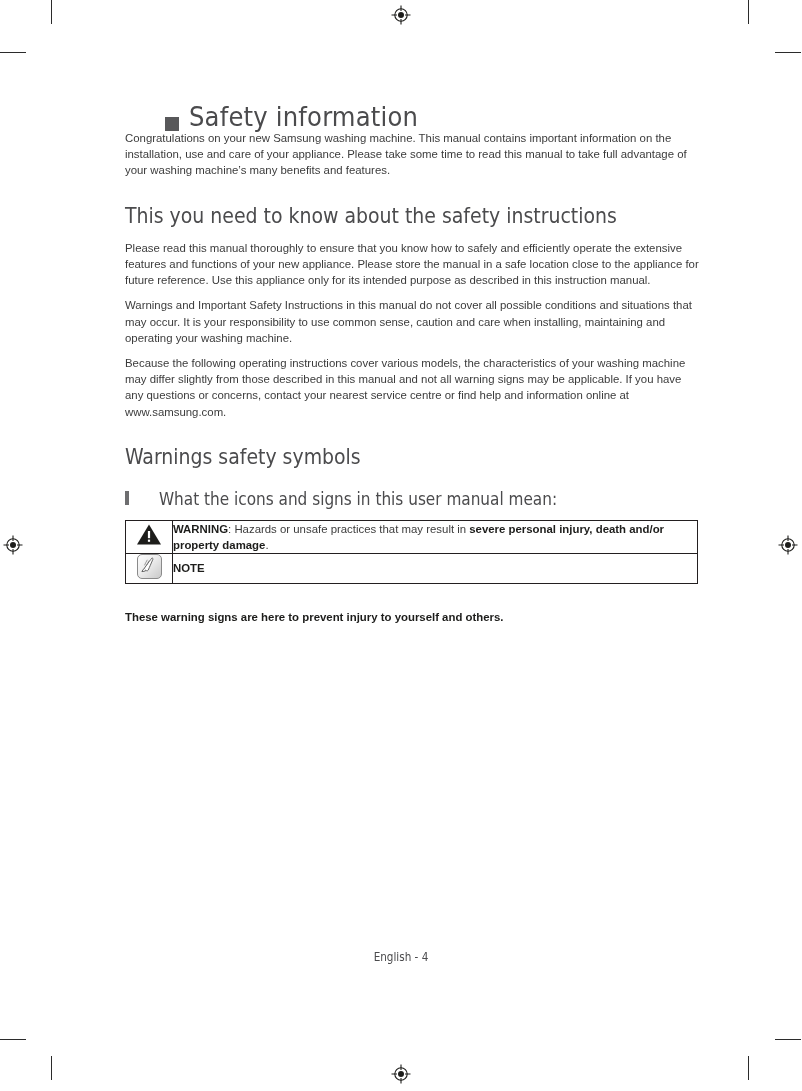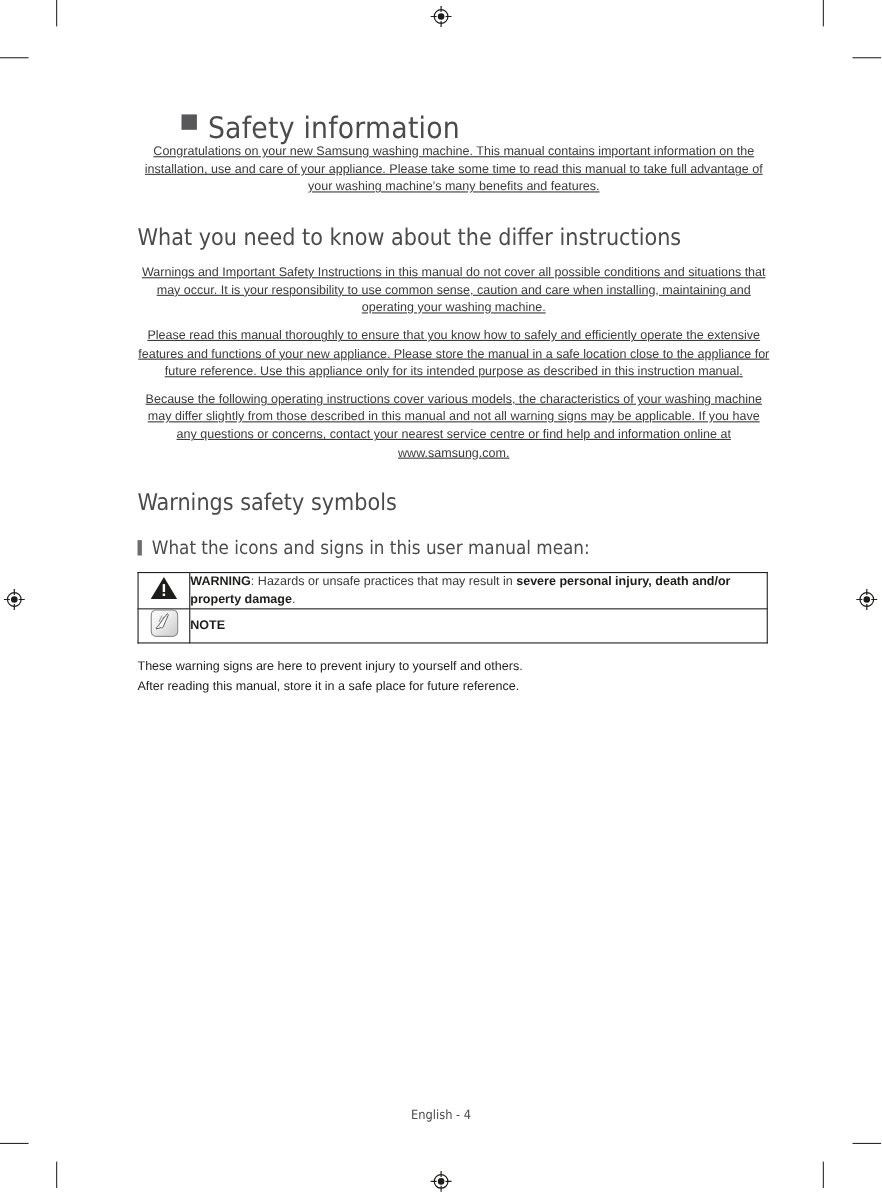--- a/index.html
+++ b/index.html
@@ -49,21 +49,21 @@
   
   .page {
     position: absolute;
     left: 125px;
     top: 0;
     width: 575px;
   }
 
   .h1-row {
     display: flex;
-    align-items: flex-start;
+    align-items: flex-end;
     margin-top: 103px;
     padding-left: 40px;
   }
   .h1-bullet {
     width: 14px;
     height: 14px;
     background: #58585a;
     margin-right: 10px;
     flex: 0 0 auto;
     position: relative;
@@ -77,40 +77,40 @@
     color: #4b4b4d;
     line-height: 1;
     white-space: nowrap;
   }
 
   p.body {
     font-size: 11.4px;
     line-height: 16.2px;
     color: #3b3b3b;
     margin: 0 0 9px 0;
-    text-align: center;
-    text-decoration: underline;
+    text-align: left;
   }
   .lead { margin-top: 14px; }
 
   .h2 {
     font-family: "DejaVu Sans Condensed", "Liberation Sans Narrow", "Liberation Sans", sans-serif;
     font-size: 21px;
     font-weight: 400;
     color: #4b4b4d;
     margin: 26px 0 12px 0;
     line-height: 1.1;
     white-space: nowrap;
   }
   .h2.tight { margin-bottom: 11px; }
 
   .h3-row {
     display: flex;
     align-items: flex-start;
     margin: 22px 0 12px 0;
+    gap: 21px;
   }
   .h3-bar {
     width: 4px;
     height: 14px;
     background: #6e6e70;
     margin-right: 9px;
     flex: 0 0 auto;
   }
   .h3 {
     font-family: "DejaVu Sans Condensed", "Liberation Sans Narrow", "Liberation Sans", sans-serif;
@@ -153,36 +153,36 @@
     width: 23px;
     height: 23px;
     border: 1px solid #8a8a8a;
     border-radius: 5px;
     background: linear-gradient(135deg, #fdfdfd 0%, #ededed 45%, #c9c9c9 100%);
     position: relative;
   }
 
   
   .statements {
-    margin-top: 12px;
+    margin-top: 24px;
     font-size: 11.4px;
     line-height: 18px;
-    font-weight: normal;
+    font-weight: bold;
     color: #1d1d1b;
   }
   .statements div { white-space: nowrap; }
 
   .after-note { margin-top: 12px; }
   .after-note2 { margin-top: 9px; }
 
   
   .page-number {
     position: absolute;
     left: 0;
-    top: 1006px;
+    top: 950px;
     width: 802px;
     text-align: center;
     font-size: 11.6px;
     color: #4b4b4d;
     font-family: "DejaVu Sans Condensed", "Liberation Sans Narrow", "Liberation Sans", sans-serif;
   }
   .imprint {
     position: absolute;
     left: 63px;
     top: 1104px;
@@ -228,24 +228,24 @@
 
 <div class="page">
 
   <div class="h1-row">
     <div class="h1-bullet"></div>
     <div class="h1">Safety information</div>
   </div>
 
   <p class="body lead">Congratulations on your new Samsung washing machine. This manual contains important information on the installation, use and care of your appliance. Please take some time to read this manual to take full advantage of your washing machine’s many benefits and features.</p>
 
-  <div class="h2">What you need to know about the differ instructions</div>
-
+  <div class="h2">This you need to know about the safety instructions</div>
+
+  <p class="body">Please read this manual thoroughly to ensure that you know how to safely and efficiently operate the extensive features and functions of your new appliance. Please store the manual in a safe location close to the appliance for future reference. Use this appliance only for its intended purpose as described in this instruction manual.</p>
   <p class="body">Warnings and Important Safety Instructions in this manual do not cover all possible conditions and situations that may occur. It is your responsibility to use common sense, caution and care when installing, maintaining and operating your washing machine.</p>
-  <p class="body">Please read this manual thoroughly to ensure that you know how to safely and efficiently operate the extensive features and functions of your new appliance. Please store the manual in a safe location close to the appliance for future reference. Use this appliance only for its intended purpose as described in this instruction manual.</p>
   <p class="body">Because the following operating instructions cover various models, the characteristics of your washing machine may differ slightly from those described in this manual and not all warning signs may be applicable. If you have any questions or concerns, contact your nearest service centre or find help and information online at www.samsung.com.</p>
 
   <div class="h2 tight">Warnings safety symbols</div>
 
   <div class="h3-row">
     <div class="h3-bar"></div>
     <div class="h3">What the icons and signs in this user manual mean:</div>
   </div>
 
   <table class="symbols">
@@ -275,20 +275,19 @@
         </td>
         <td class="desc-cell">
           <span class="lbl">NOTE</span>
         </td>
       </tr>
     </tbody>
   </table>
 
   <div class="statements">
     <div>These warning signs are here to prevent injury to yourself and others.</div>
-    <div>After reading this manual, store it in a safe place for future reference.</div>
   </div>
 
 
 </div>
 
 <div class="page-number">English - 4</div>
 <div class="imprint">F500E(Better)-03368R-00_EN (OldType).indd   4 2016-09-07   오호11 12:08:04</div>
 
 </body></html>

